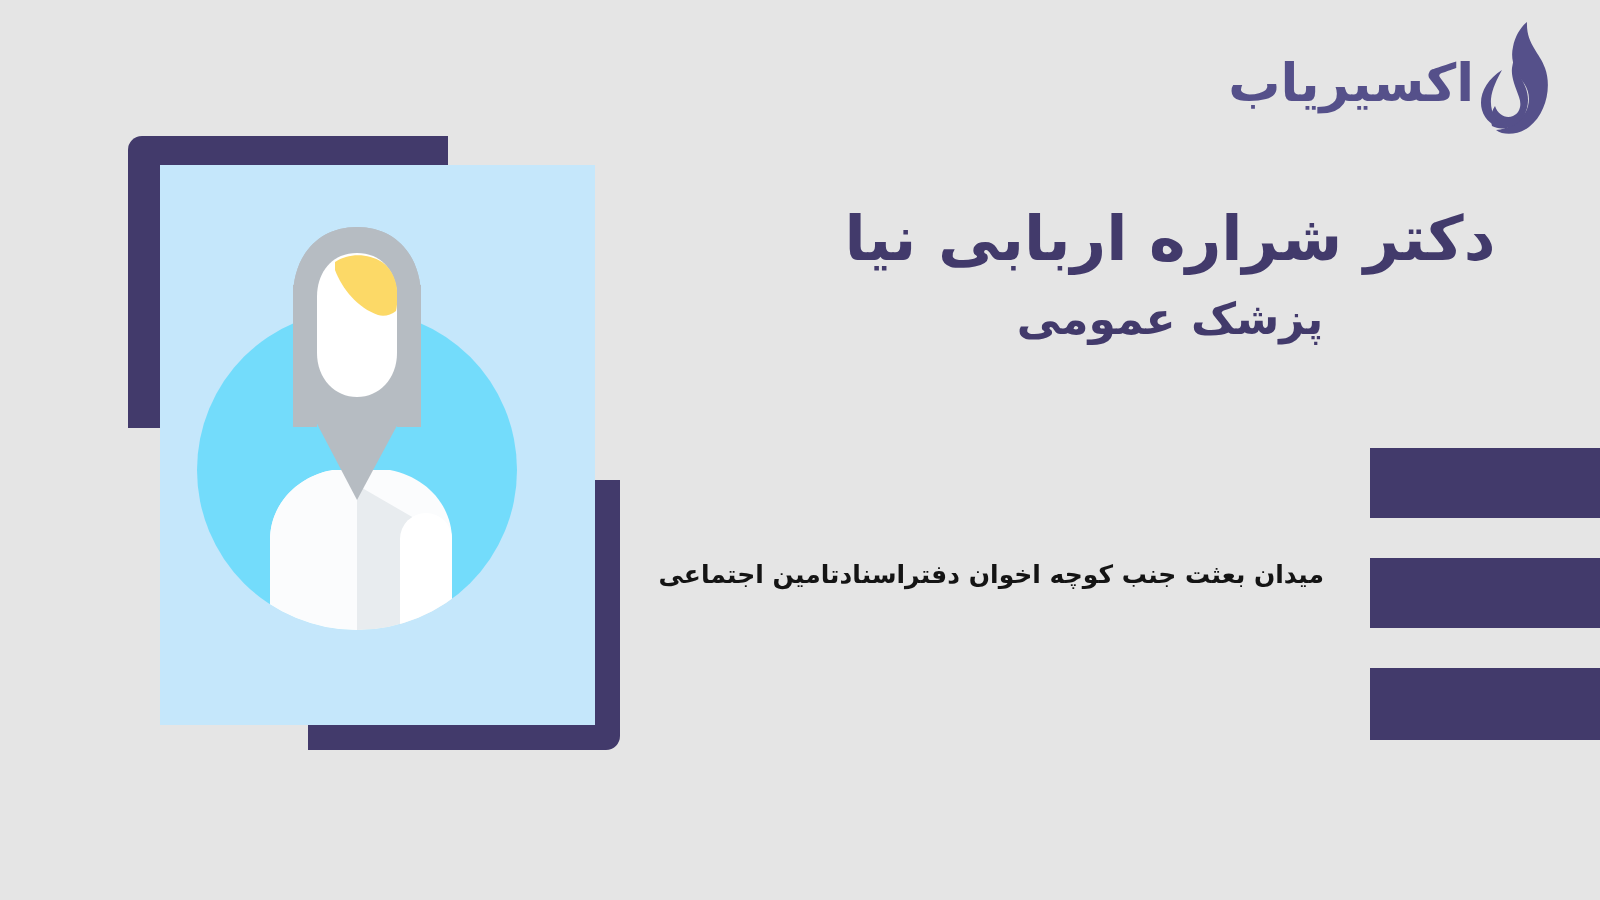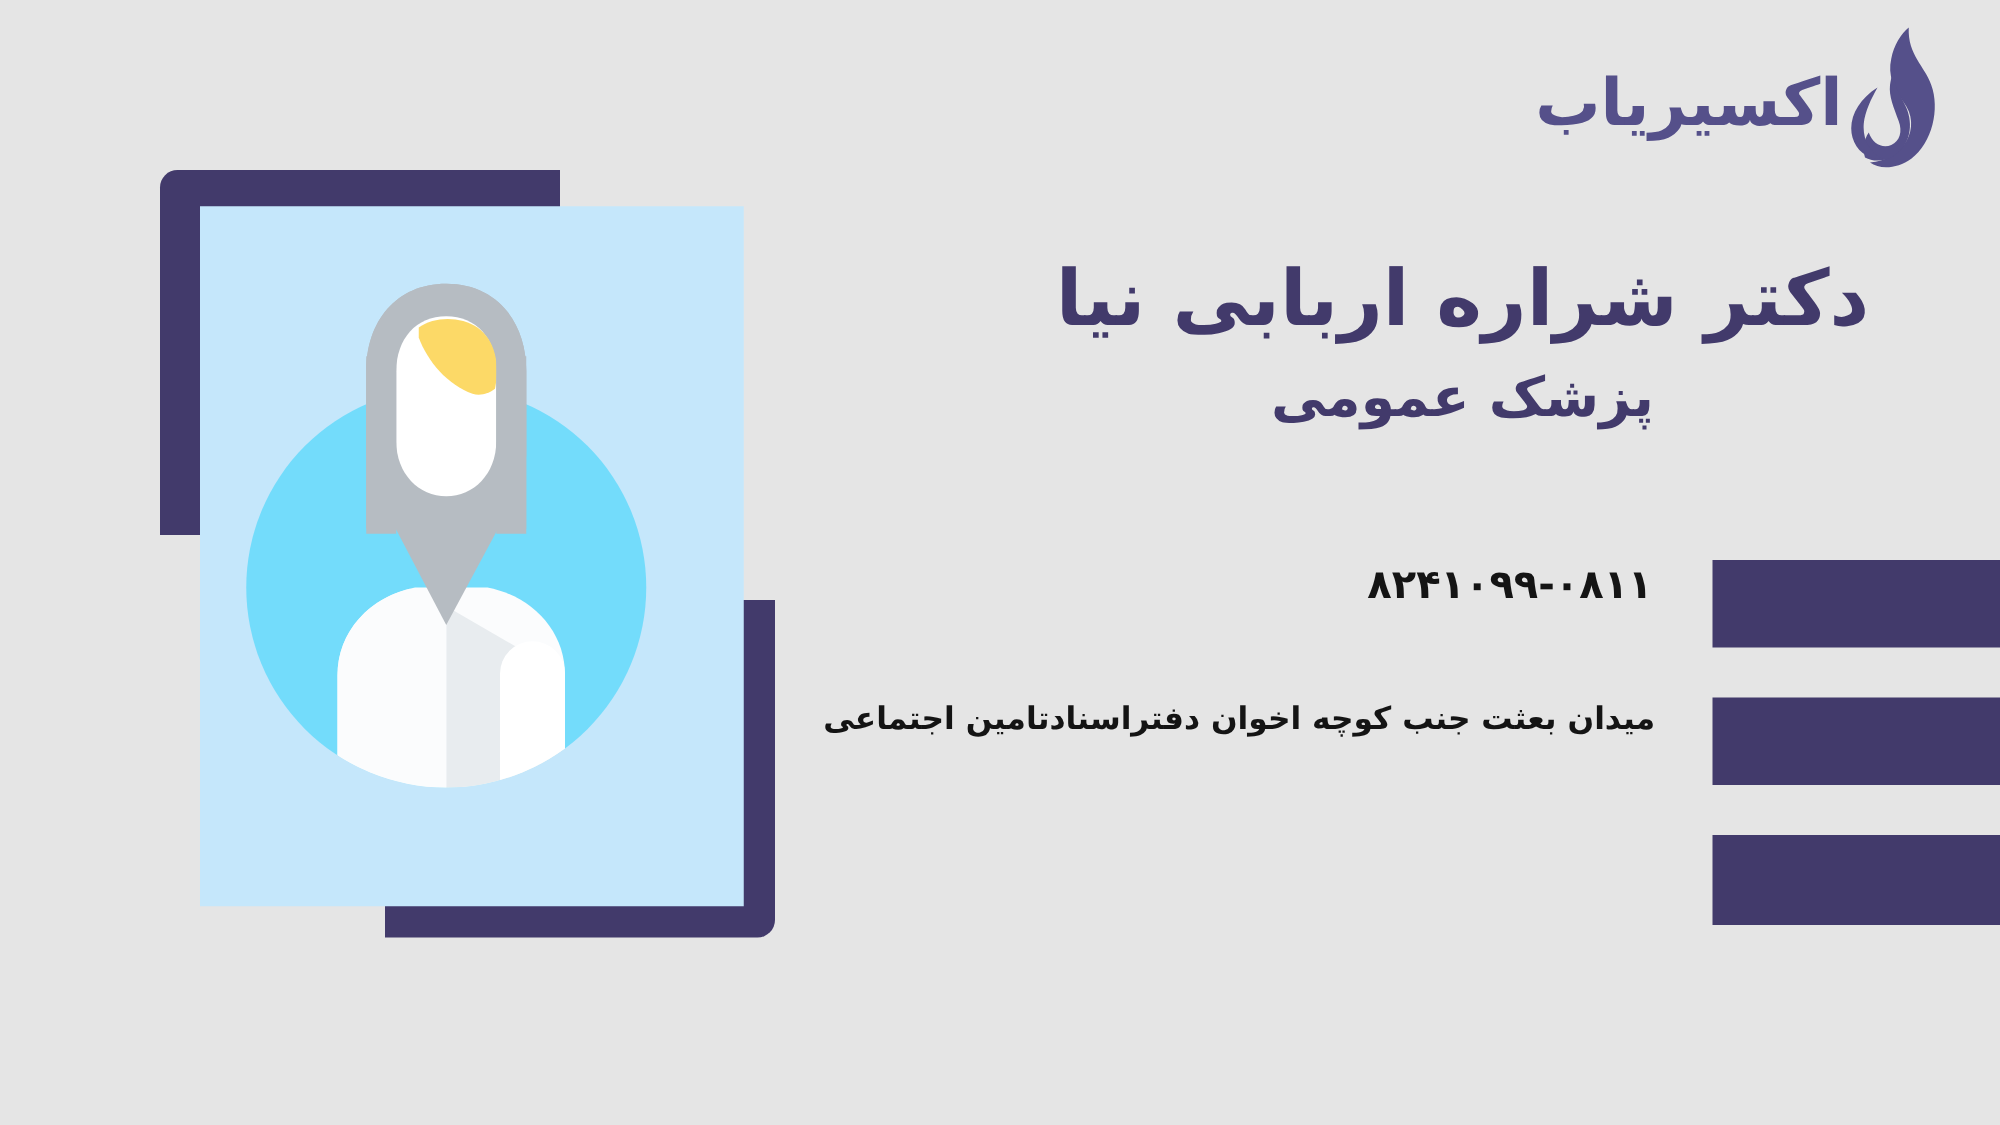--- a/index.html
+++ b/index.html
@@ -145,21 +145,20 @@
       <path d="M22 50 C17 59 12 69 11 79 C10 92 16 102 26 107 C15 108 5 101 2 90 C-2 76 6 60 22 50 Z" fill="#55508a"></path>
     </svg>
     <div id="brand-name">اکسیریاب</div>
   </div>
 
   <div id="info">
     <div id="doctor-name">دکتر شراره اربابی نیا</div>
     <div id="specialty">پزشک عمومی</div>
   </div>
 
-  <div id="phone">۸۲۴۱۰۹۹-۰۸۱۱</div>
   <div id="address">میدان بعثت جنب کوچه اخوان دفتراسنادتامین اجتماعی</div>
 
   <div class="bar" id="bar-1"></div>
   <div class="bar" id="bar-2"></div>
   <div class="bar" id="bar-3"></div>
 
   <div id="illustration">
     <div id="frame-back"></div>
     <div id="frame-front"></div>
 

